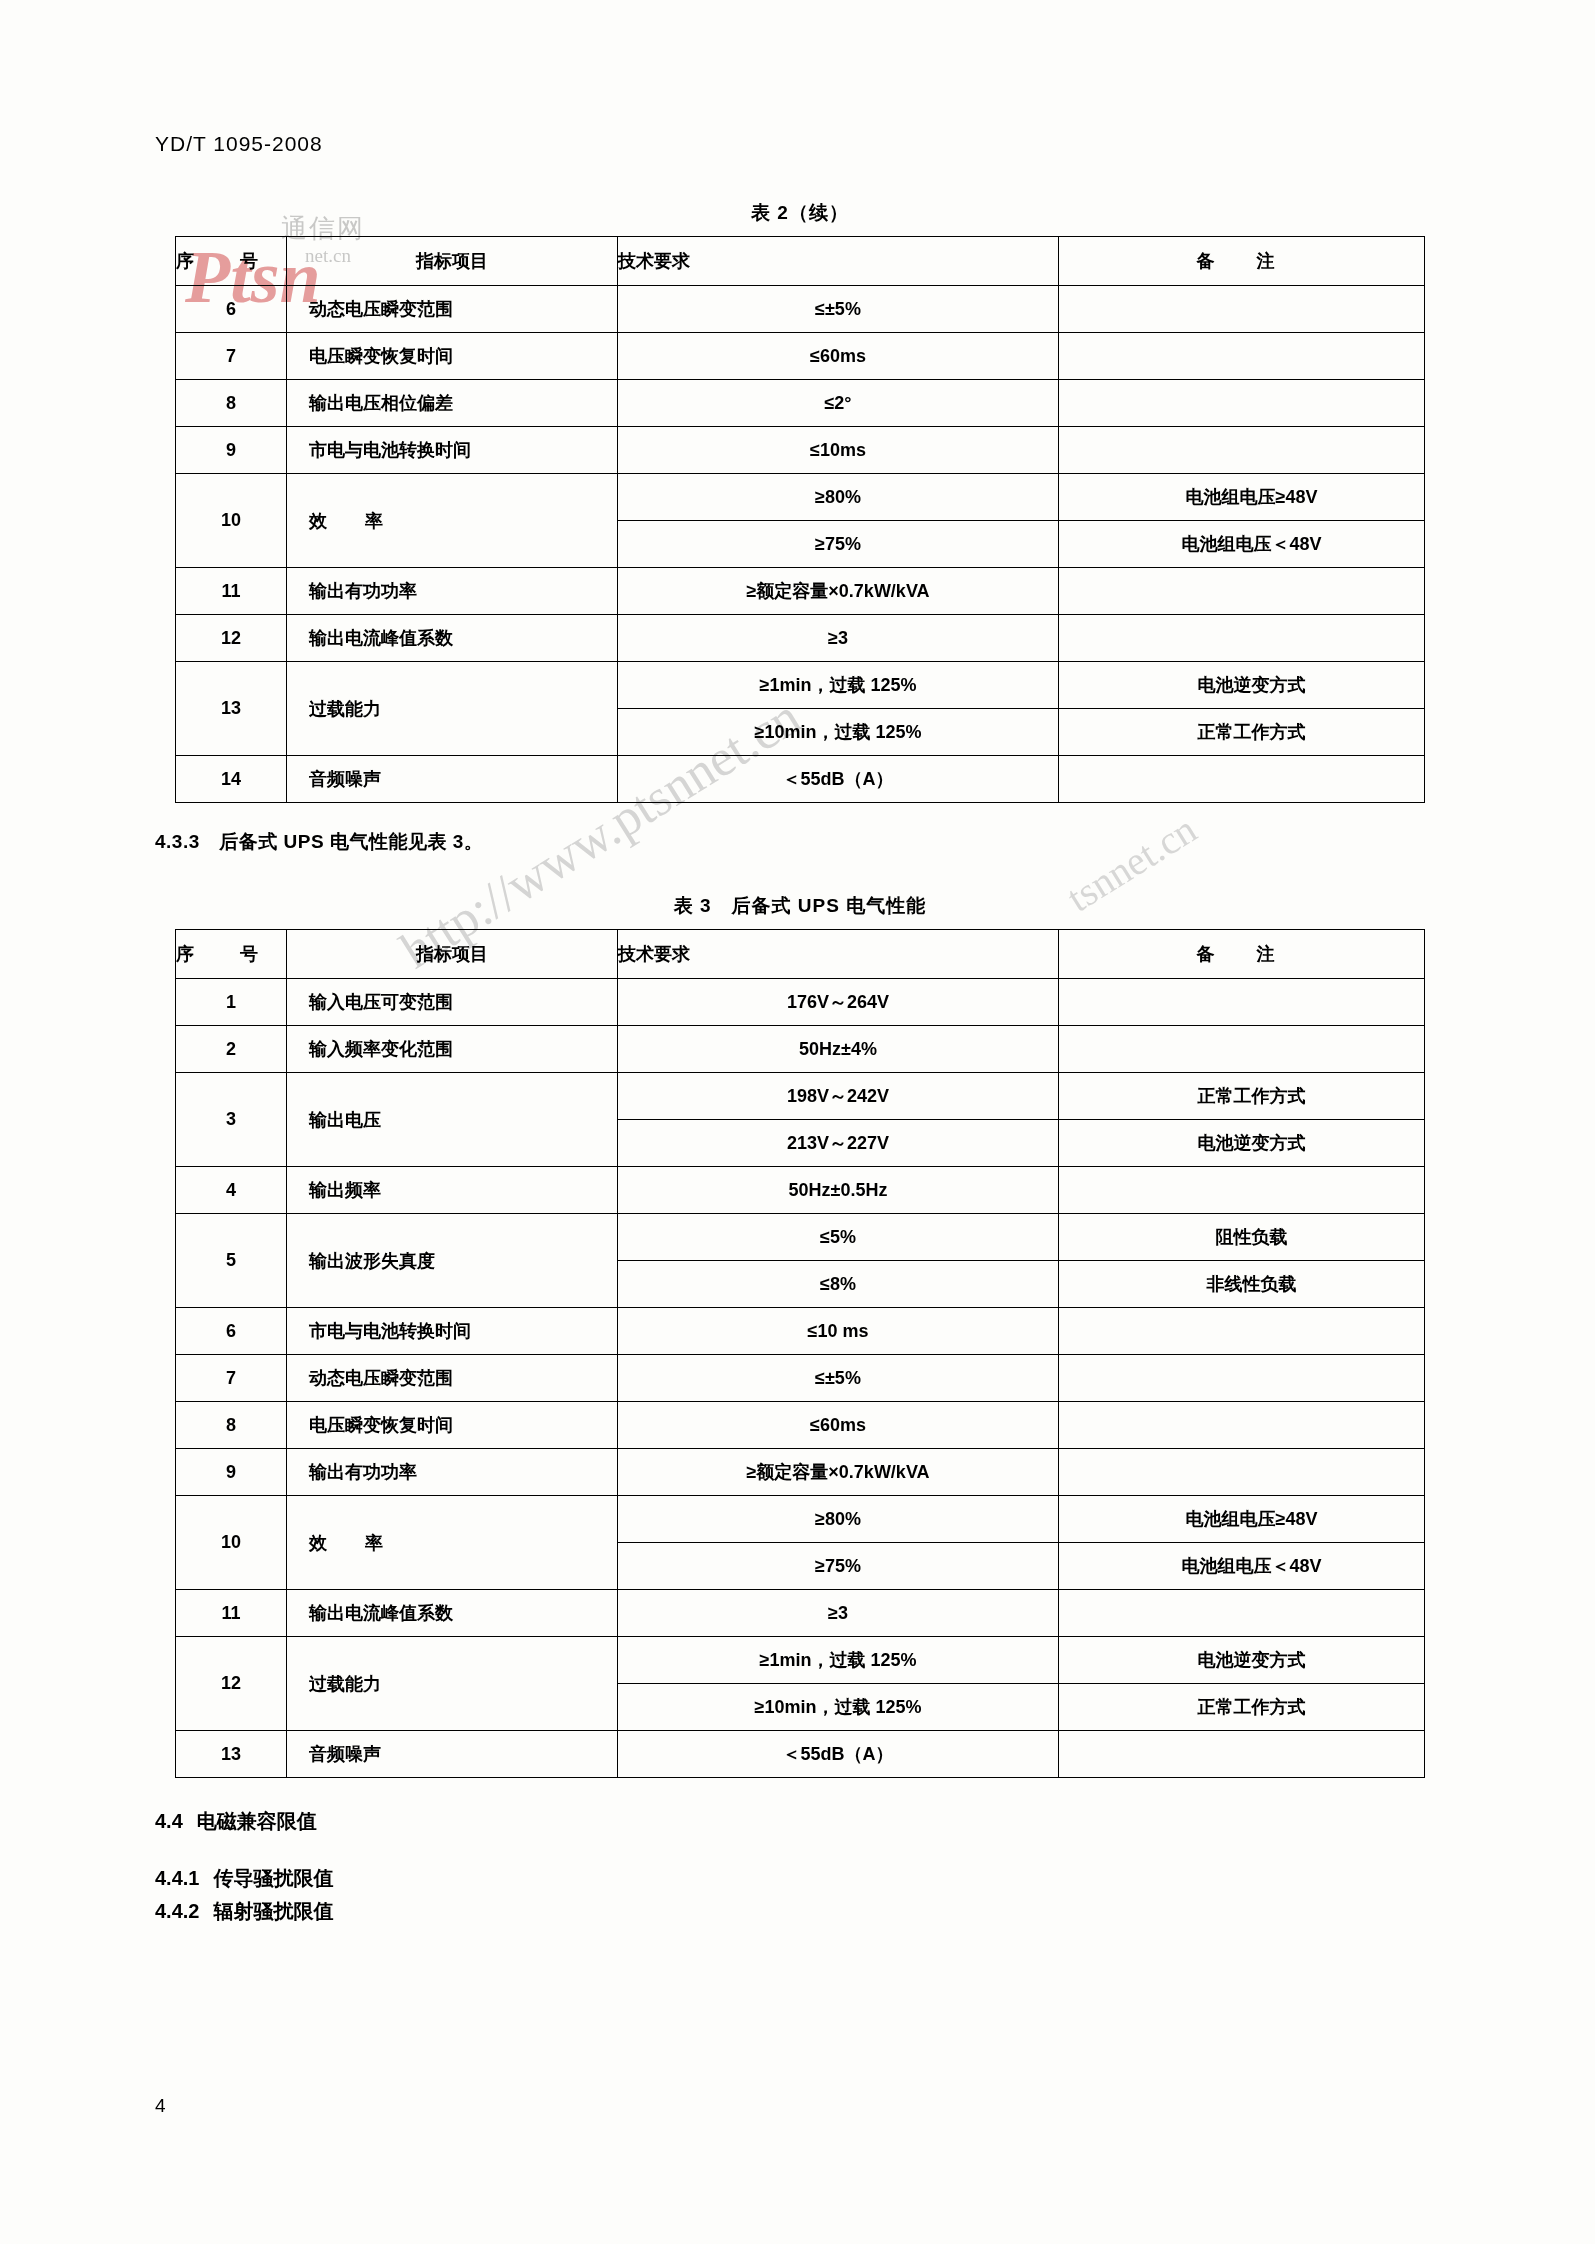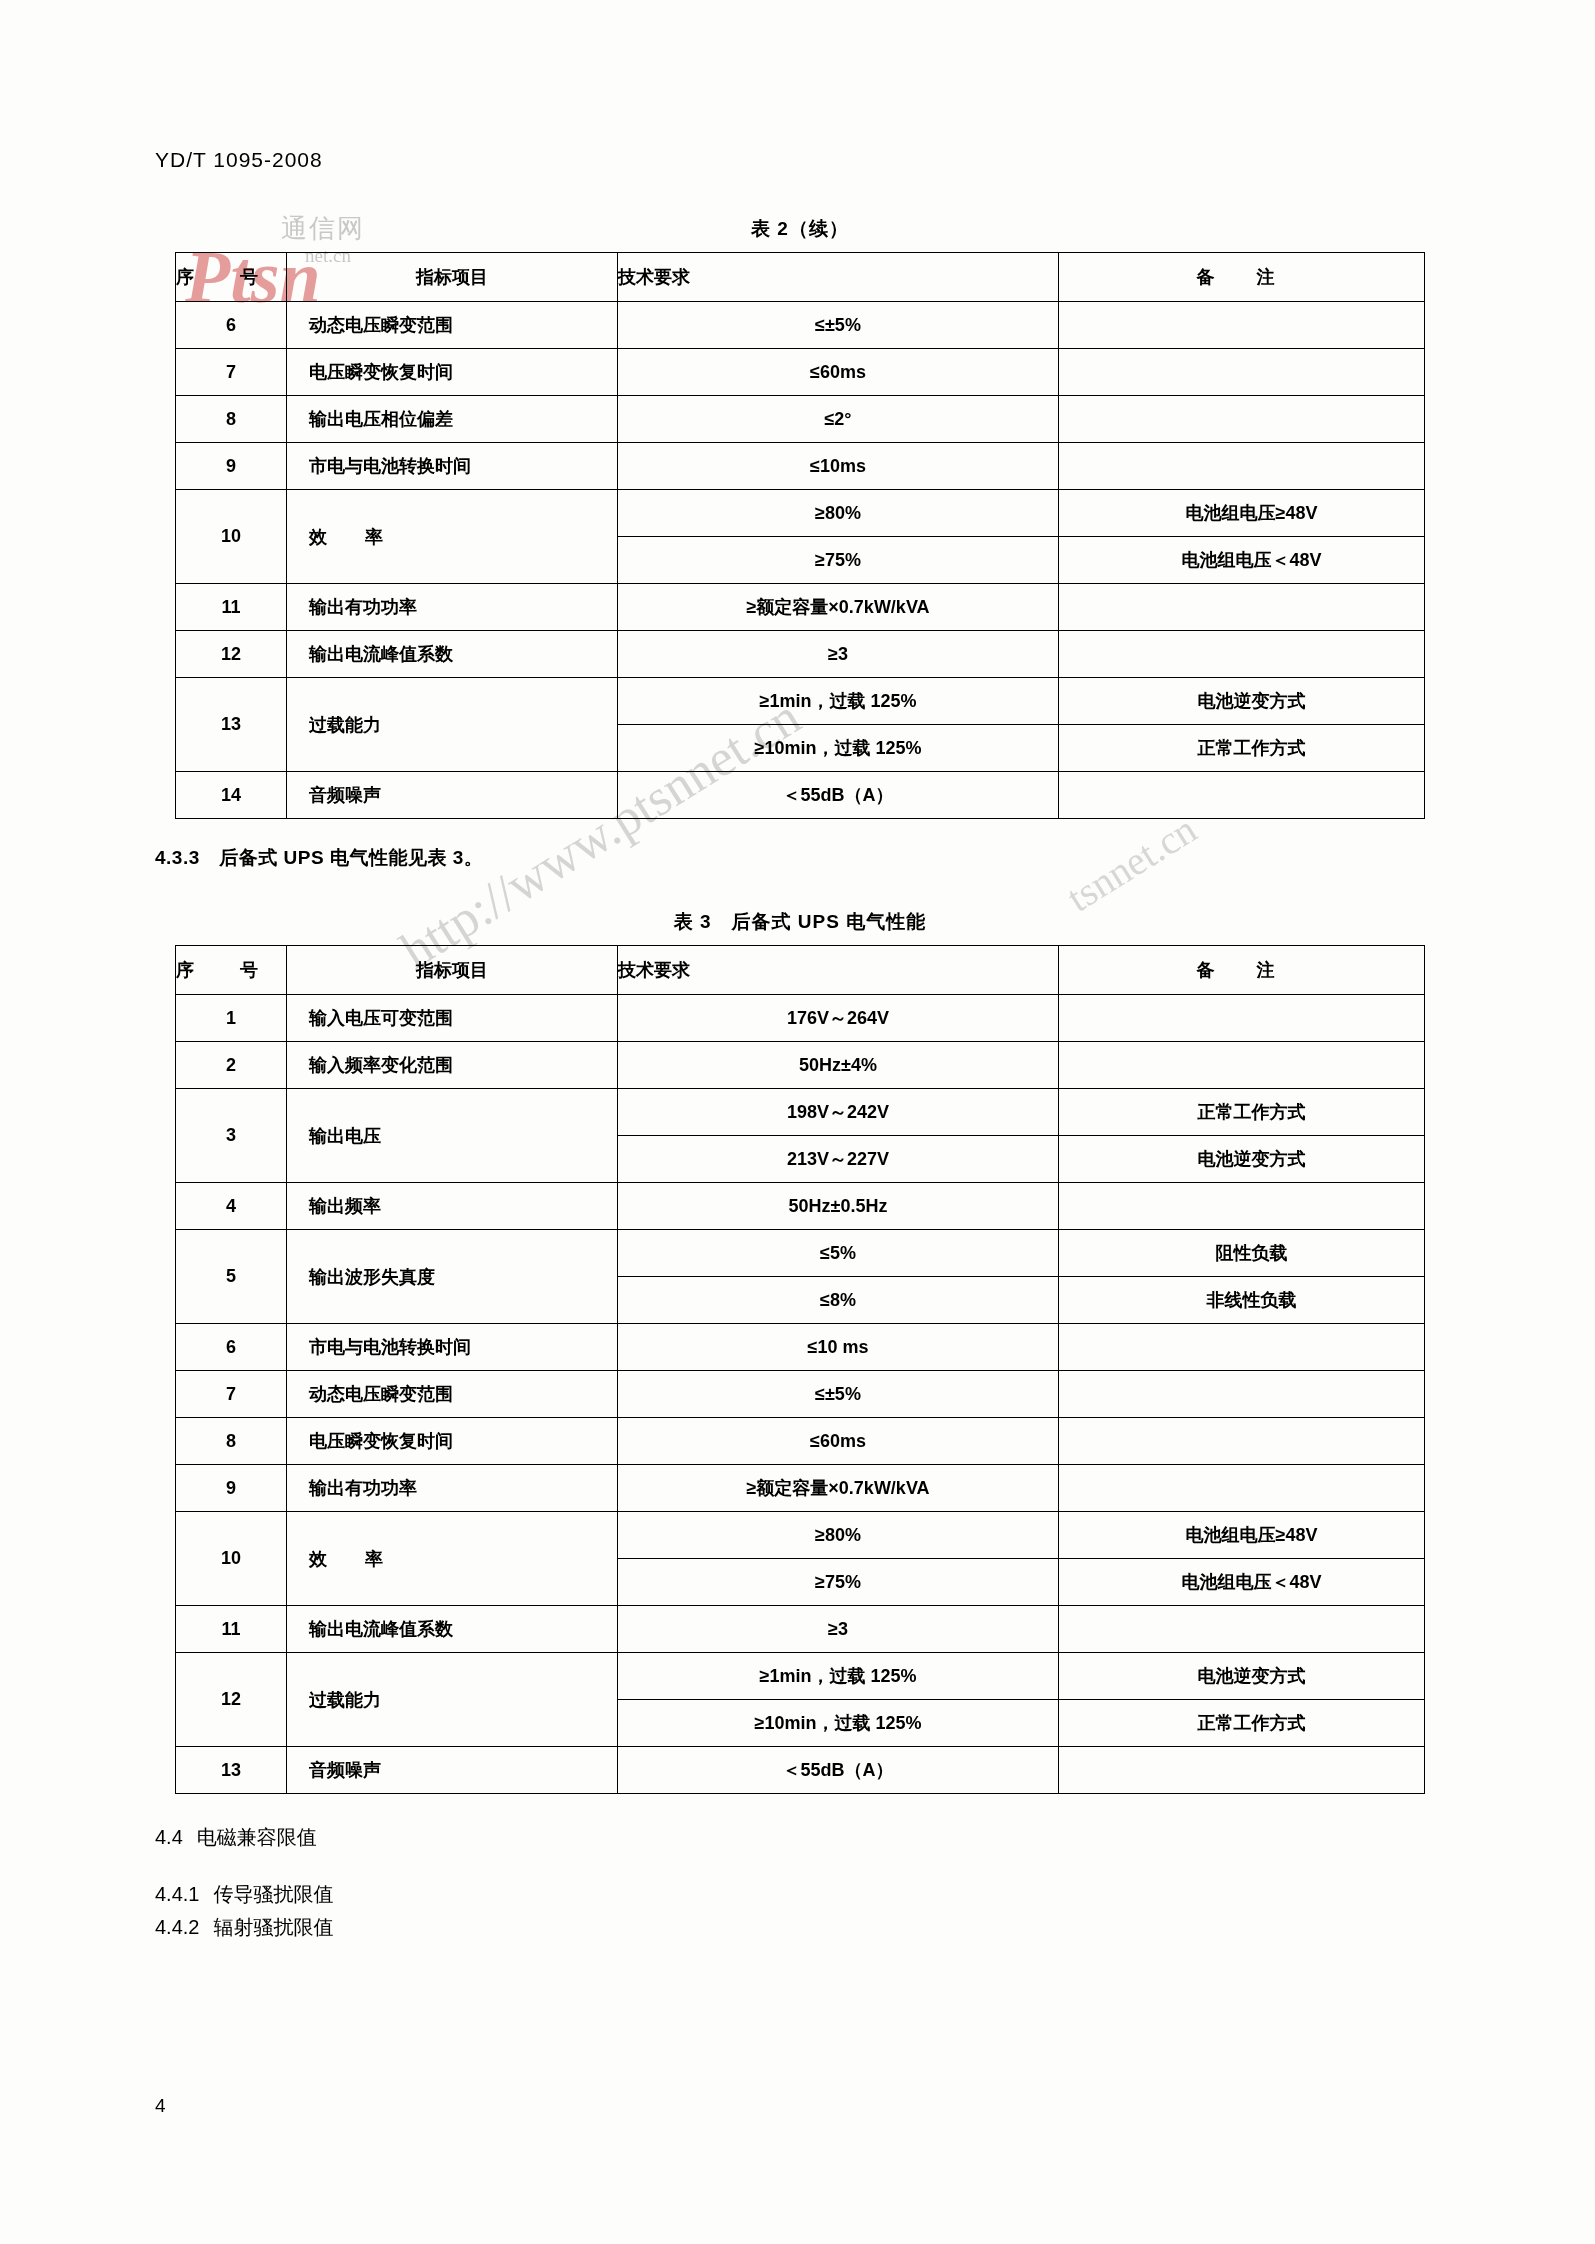--- a/index.html
+++ b/index.html
@@ -18,21 +18,21 @@
   .page {
     position: absolute;
     left: 0; top: 0;
     width: 1595px;
     height: 2244px;
     background: #fdfdfb;
   }
   .content {
     position: absolute;
     left: 155px;
-    top: 148px;
+    top: 132px;
     width: 1290px;
   }
   .doc-header {
     font-family: "Liberation Sans", "DejaVu Sans", sans-serif;
     font-size: 21px;
     letter-spacing: 1px;
     margin-bottom: 44px;
   }
   .table-caption {
     text-align: center;
@@ -80,21 +80,21 @@
   }
   .para.body {
     font-weight: normal;
     font-family: "Liberation Serif", "DejaVu Serif", serif;
     font-size: 20px;
     text-indent: 44px;
     margin: 16px 0 18px 0;
   }
   .sec-head {
     font-family: "Liberation Sans", "DejaVu Sans", sans-serif;
-    font-weight: normal;
+    font-weight: bold;
     font-size: 20px;
     margin: 30px 0 0 0;
   }
   .sec-head .num { margin-right: 14px; }
 
   .pagenum {
     position: absolute;
     left: 155px;
     top: 2095px;
     font-family: "Liberation Sans", "DejaVu Sans", sans-serif;

